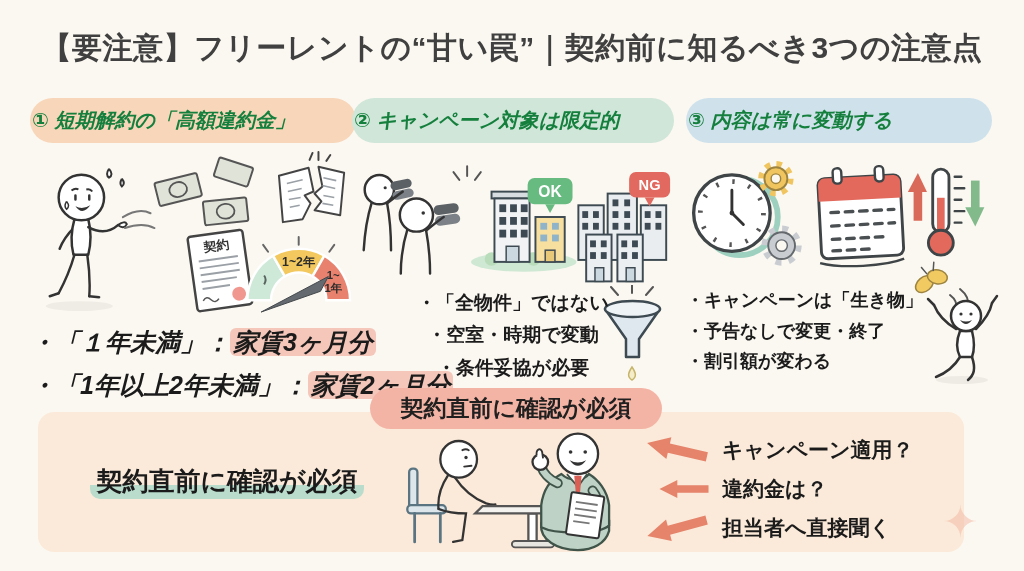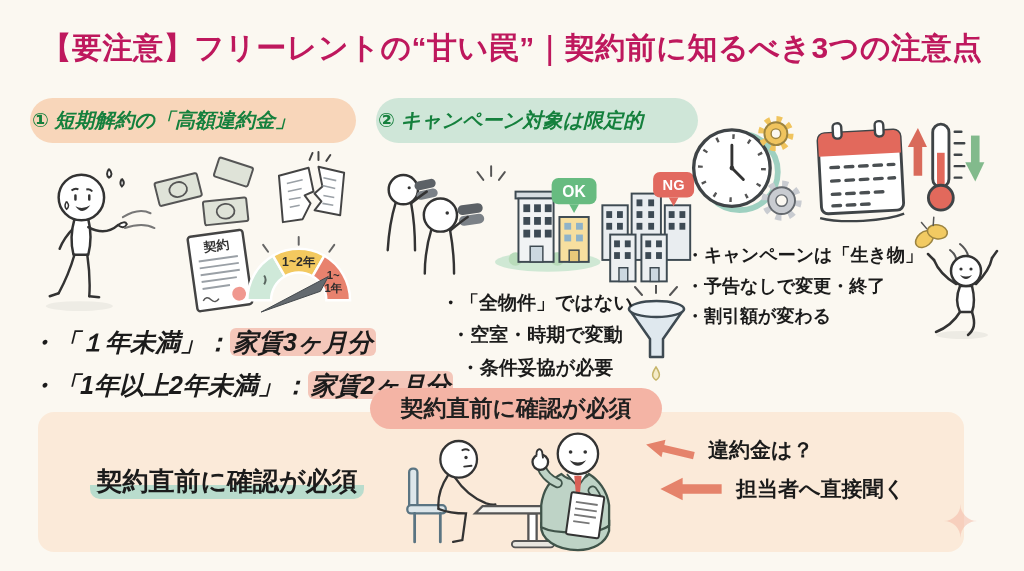--- a/index.html
+++ b/index.html
@@ -1,21 +1,21 @@
 <!DOCTYPE html>
 <html style="--bg: #fbf8f1; --text: #1b1b1b; --pill1-bg: #f8d6ba; --pill2-bg: #cfe6d8; --pill3-bg: #cfe2ec; --banner-bg: #f4b4a5; --box-bg: #fbead9; --highlight-pink: #f4c7ba; --highlight-teal: #b9dccd; --arrow: #e5836b; --ok-green: #67bb80; --ng-red: #e2695f; --gauge-green: #cfe9d9; --gauge-yellow: #f3c95f; --gauge-red: #e8826e;"><head>
 <meta charset="utf-8">
 <style>
   * { margin:0; padding:0; box-sizing:border-box; }
   body { background:#fff; font-family:"Liberation Sans","DejaVu Sans",sans-serif; }
   .canvas { position:relative; width:1024px; height:571px; background:var(--bg,#fbf8f1); overflow:hidden; color:var(--text,#1b1b1b); }
-  .title { position:absolute; top:28px; left:0; right:0; text-align:center; font-size:30px; font-weight:bold; letter-spacing:0.5px; color:#be185d; }
+  .title { position:absolute; top:28px; left:0; right:0; text-align:center; font-size:30px; font-weight:bold; letter-spacing:0.5px; color:#404040; }
   .col { position:absolute; top:98px; }
   .col1 { left:30px;  width:326px; }
-  .col2 { left:376px; width:322px; }
+  .col2 { left:352px; width:322px; }
   .col3 { left:686px; width:306px; }
   .pill { display:block; text-align:left; border-radius:24px; padding:9px 2px; font-size:20px; font-weight:bold; color:#15803d;font-style:italic; }
   .pill1 { background:var(--pill1-bg); }
   .pill2 { background:var(--pill2-bg); }
   .pill3 { background:var(--pill3-bg); }
   .illo { display:block; margin-top:6px; }
   .bullets { list-style:none; font-weight:bold; line-height:1.7; white-space:nowrap; position:relative; z-index:2; }
   .col1 .bullets { font-size:25px; margin-top:4px;font-style:italic; }
   .col2 .bullets { font-size:19px; margin-top:2px;text-align:center; }
   .col3 .bullets { font-size:18px; margin-top:4px; }
@@ -218,20 +218,21 @@
       <svg class="side-art funnel-art" width="70" height="98" viewBox="0 0 70 98">
         <path d="M20,10 l-7,-8 M34,8 v-8 M48,10 l7,-8" stroke="#555" stroke-width="2" stroke-linecap="round"></path>
         <polygon points="7,24 62,24 41,54 41,72 28,72 28,54" fill="#dfe8ee" stroke="#3e4a52" stroke-width="2.5" stroke-linejoin="round"></polygon>
         <ellipse cx="34.5" cy="24" rx="27.5" ry="8" fill="#eef3f6" stroke="#3e4a52" stroke-width="2.5"></ellipse>
         <path d="M34,82 C30,88 29,92 34,95 C39,92 38,88 34,82 Z" fill="#f5ecc9" stroke="#c5b469" stroke-width="1.5"></path>
       </svg>
     </div>
   </div>
 
   <div class="col col3">
+    <span class="pill pill3">③ 内容は常に変動する</span>
     <svg class="illo" width="306" height="132" viewBox="0 0 320 132">
       <g>
         <circle cx="56" cy="68" r="40" fill="none" stroke="#9ed0c0" stroke-width="6"></circle>
         <circle cx="48" cy="64" r="40" fill="#fff" stroke="#3f4447" stroke-width="3.5"></circle>
         <circle cx="48" cy="64" r="33" fill="none" stroke="#555" stroke-width="5" stroke-dasharray="2.5 14.8"></circle>
         <path d="M48,64 L48,40 M48,64 L60,76" stroke="#333" stroke-width="3" stroke-linecap="round"></path>
         <circle cx="48" cy="64" r="2.5" fill="#333"></circle>
       </g>
       <g>
         <circle cx="94" cy="28" r="15" fill="none" stroke="#f0c45e" stroke-width="7" stroke-dasharray="5.5 6.3"></circle>
@@ -330,20 +331,26 @@
       </g>
       <circle cx="200" cy="38" r="22" fill="#fff" stroke="#333" stroke-width="2.5"></circle>
       <circle cx="192" cy="36" r="2" fill="#333"></circle>
         <circle cx="208" cy="36" r="2" fill="#333"></circle>
       <path d="M191,45 Q200,57 209,45 Q200,50 191,45 Z" fill="#333"></path>
     </g>
   </svg>
 
   <div class="questions">
     <div class="q-row">
+      <svg class="arrow" width="66" height="26" viewBox="0 0 70 28">
+          <polygon points="2,14 26,2 26,9 68,9 68,19 26,19 26,26" style="fill:var(--arrow)"></polygon>
+        </svg>
+      <span>キャンペーン適用？</span>
+    </div>
+    <div class="q-row">
       <svg class="arrow" width="52" height="24" viewBox="0 0 70 28">
           <polygon points="2,14 26,2 26,9 68,9 68,19 26,19 26,26" style="fill:var(--arrow)"></polygon>
         </svg>
       <span>違約金は？</span>
     </div>
     <div class="q-row">
       <svg class="arrow" width="66" height="26" viewBox="0 0 70 28">
           <polygon points="2,14 26,2 26,9 68,9 68,19 26,19 26,26" style="fill:var(--arrow)"></polygon>
         </svg>
       <span>担当者へ直接聞く</span>

